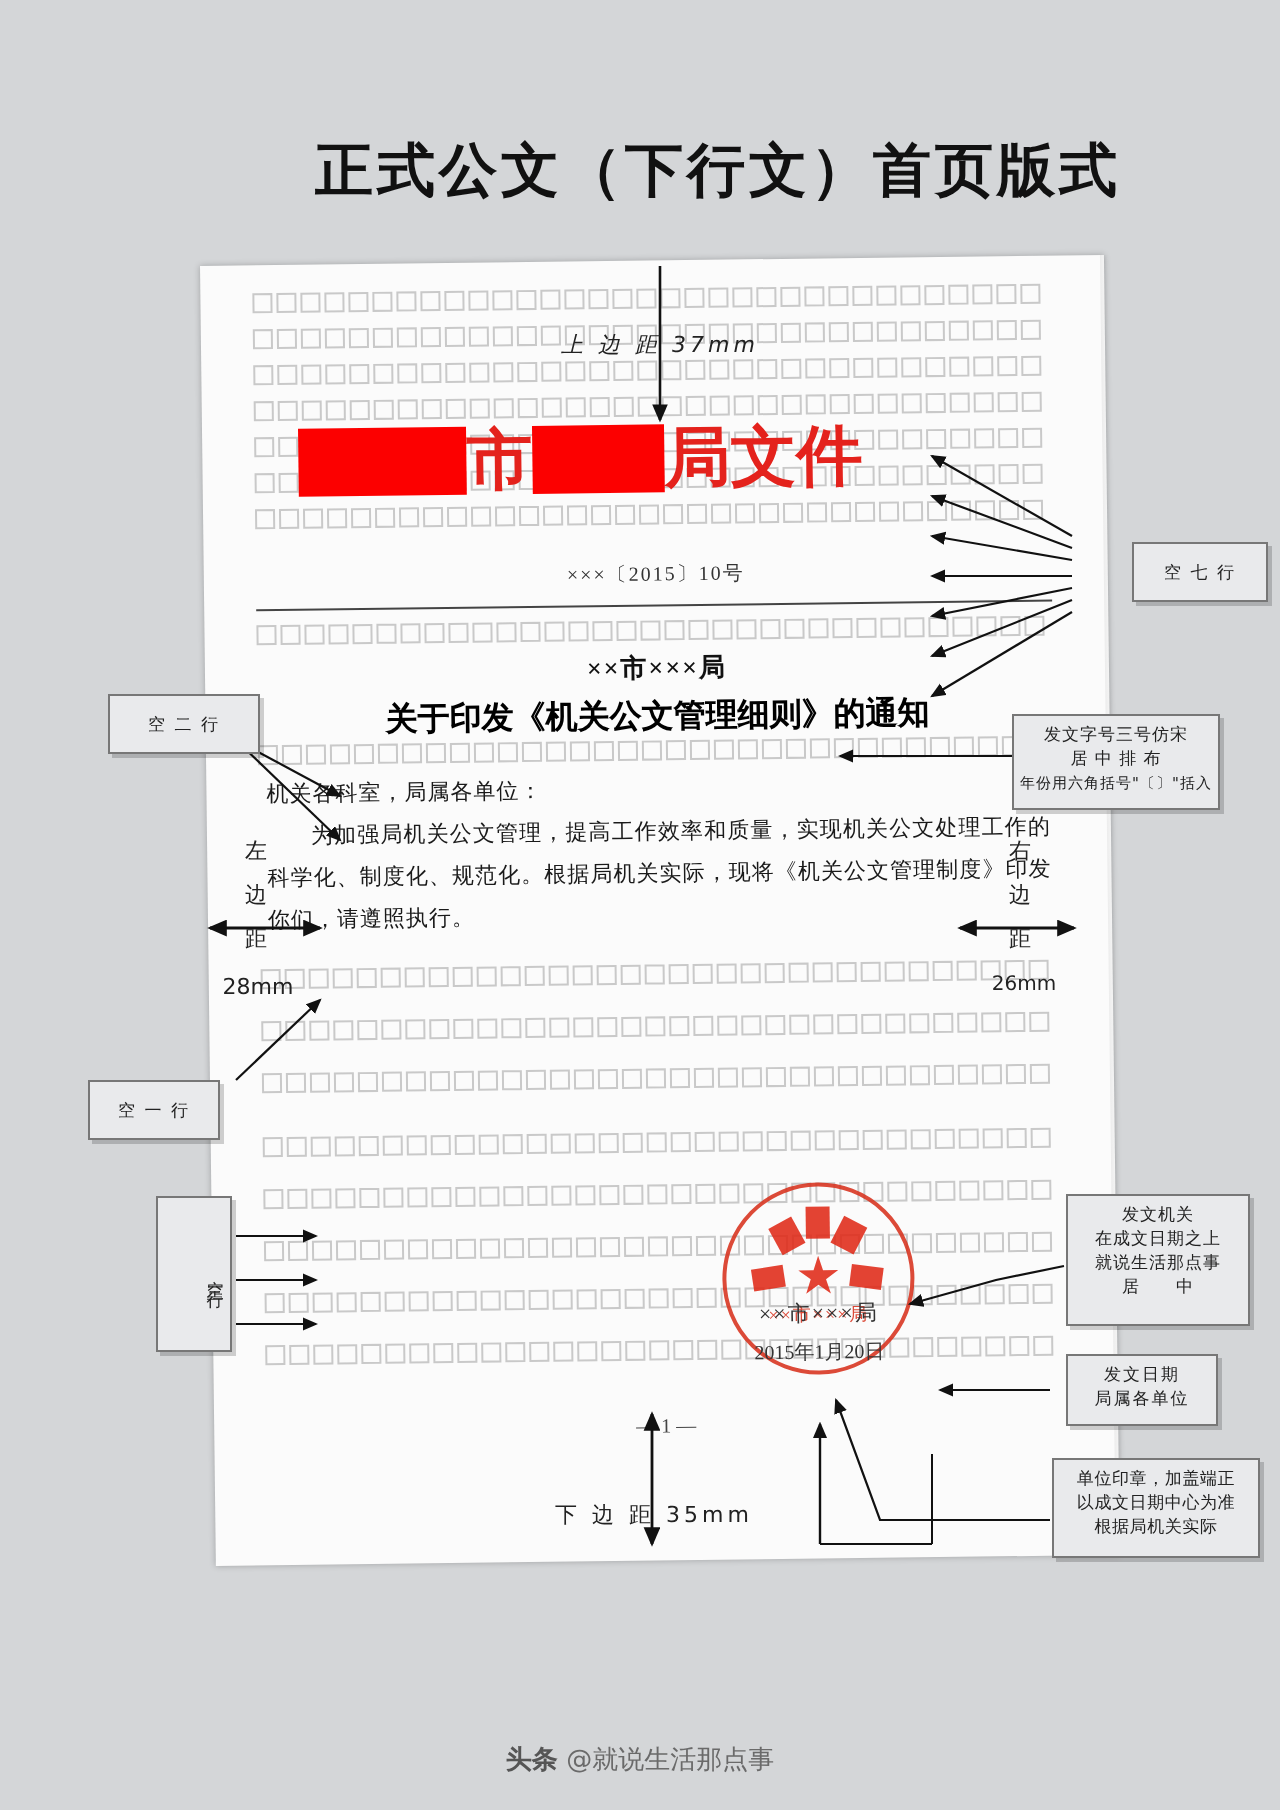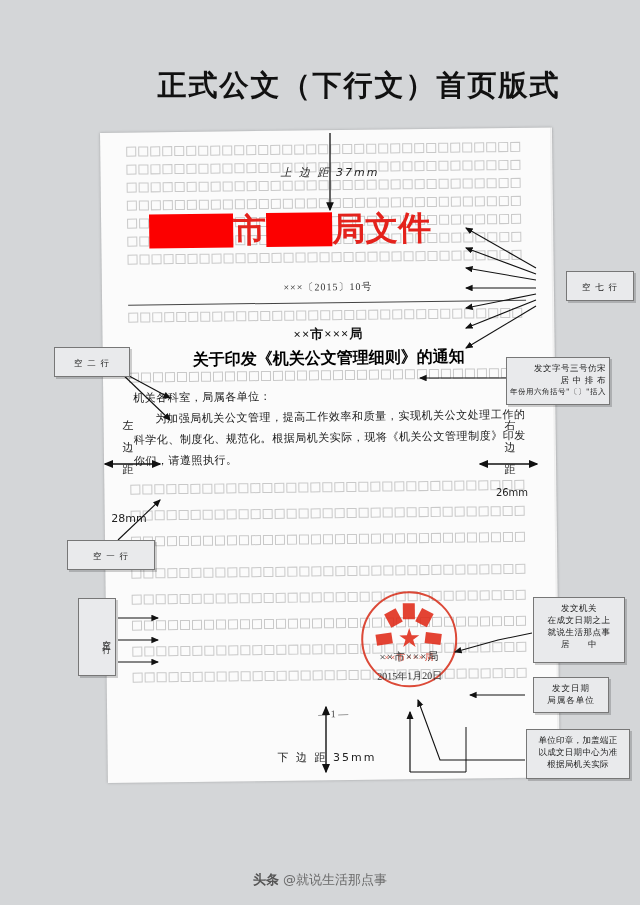--- a/index.html
+++ b/index.html
@@ -829,40 +829,40 @@
 </svg>
 
 <div class="lbl" style="left:250px;top:165px;width:160px;font-style:italic;">上 边 距 37mm</div>
 <div class="lbl" style="left:247px;top:750px;width:160px;">下 边 距 35mm</div>
 
 <div class="lbl stack" style="left:115px;top:415px;">
   <div>左</div>
   <div>边</div>
   <div>距</div>
 </div>
-<div class="lbl" style="left:100px;top:512px;width:58px;font-size:11px;letter-spacing:0;">28mm</div>
+<div class="lbl" style="left:100px;top:487px;width:58px;font-size:11px;letter-spacing:0;">28mm</div>
 
 <div class="lbl stack" style="left:497px;top:415px;">
   <div>右</div>
   <div>边</div>
   <div>距</div>
 </div>
 <div class="lbl" style="left:483px;top:487px;width:58px;font-size:10px;letter-spacing:0;">26mm</div>
 
 <div class="anno" style="left:536px;top:271px;width:68px;height:30px;line-height:22px;margin-left:30px;">空 七 行</div>
 
 <div class="anno" style="left:54px;top:347px;width:76px;height:30px;line-height:22px;">空 二 行</div>
 
-<div class="anno" style="left:506px;top:357px;width:104px;height:48px;letter-spacing:0.5px;text-align:right;">
+<div class="anno" style="left:506px;top:357px;width:104px;height:48px;letter-spacing:0.5px;">
   <div>发文字号三号仿宋</div>
   <div>居 中 排 布</div>
   <div style="font-size:7.5px;">年份用六角括号"〔〕"括入</div>
 </div>
 
-<div class="anno" style="left:67px;top:540px;width:88px;height:30px;line-height:22px;">空 一 行</div>
+<div class="anno" style="left:44px;top:540px;width:66px;height:30px;line-height:22px;">空 一 行</div>
 
 <div class="anno vert" style="left:78px;top:598px;width:38px;height:78px;">空三行</div>
 
 <div class="anno" style="left:533px;top:597px;width:92px;height:66px;letter-spacing:0.5px;">
   <div>发文机关</div>
   <div>在成文日期之上</div>
   <div>就说生活那点事</div>
   <div>居　　中</div>
 </div>
 

